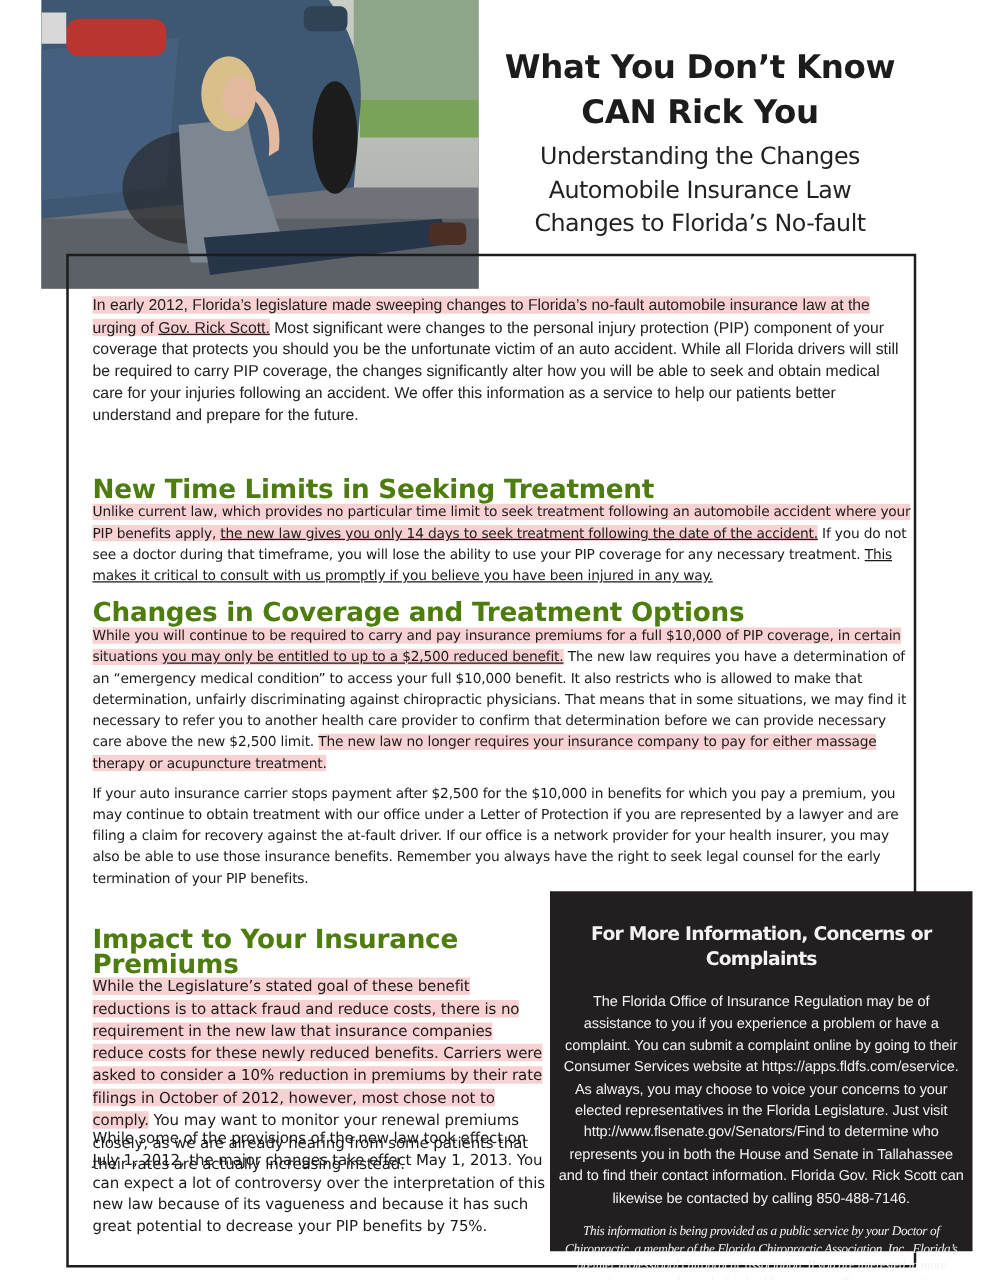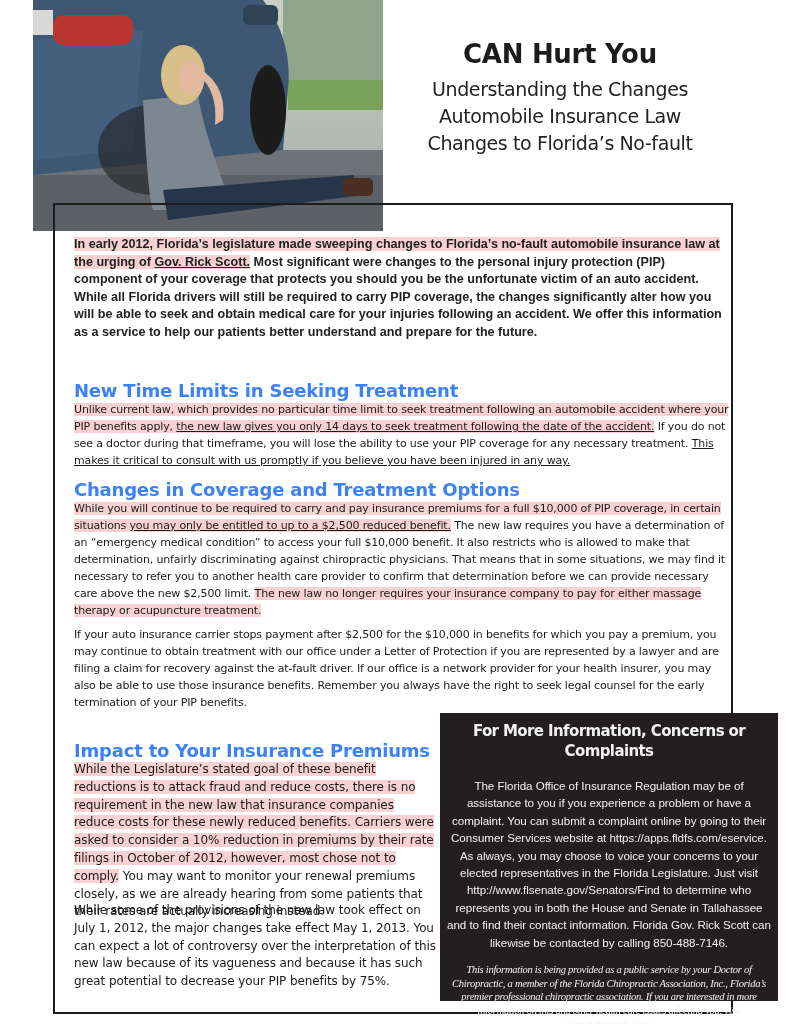--- a/index.html
+++ b/index.html
@@ -3,28 +3,28 @@
 <meta charset="utf-8">
 <style>
   html, body { margin:0; padding:0; background:#ffffff; }
   body { width:792px; height:1024px; position:relative; overflow:hidden; font-family:"DejaVu Sans", sans-serif; color:#1a1a1a; }
   .photo { position:absolute; left:33px; top:0; width:350px; height:231px; overflow:hidden; background:#8a929a; }
   .frame { position:absolute; left:53px; top:203px; width:680px; height:811px; border:2px solid #1c1c1c; box-sizing:border-box; }
   .title-block { position:absolute; left:395px; top:36px; width:330px; text-align:center; }
   .title { font-family:"DejaVu Sans", sans-serif; font-weight:bold; font-size:26px; line-height:36px; letter-spacing:-0.3px; color:#1c1c1c; }
   .subtitle { font-family:"DejaVu Sans", sans-serif; font-weight:normal; font-size:19px; line-height:27px; color:#222; margin-top:4px; letter-spacing:-0.4px; }
   .content { position:absolute; left:74px; top:236px; width:652px; font-family:"Liberation Sans", sans-serif; font-size:12.3px; line-height:17.6px; color:#222; }
-  .intro { font-weight:bold; font-size:12.6px; line-height:17.6px; }
+  .intro { font-weight:normal; font-size:12.6px; line-height:17.6px; }
   .hl { background:#f8d2d3; }
   .ul { text-decoration:underline; }
-  h2 { font-family:"DejaVu Sans", sans-serif; font-size:18px; font-weight:bold; margin:0; line-height:20px; color:#3b82f6; letter-spacing:-0.2px; }
+  h2 { font-family:"DejaVu Sans", sans-serif; font-size:21px; font-weight:bold; margin:0; line-height:20px; color:#4d7c0f; letter-spacing:-0.2px; }
   .sec p { margin:0; font-size:11px; line-height:17px; letter-spacing:-0.15px; }
   .sec { position:absolute; left:74px; }
   .sec.narrow p { font-size:12px; line-height:17.8px; letter-spacing:-0.1px; }
-  .box { position:absolute; left:440px; top:713px; width:338px; height:288px; background:#231f20; color:#f2f2f2; text-align:center; box-sizing:border-box; padding:8px 6px 0 6px; }
+  .box { position:absolute; left:440px; top:713px; width:338px; height:288px; background:#231f20; color:#f2f2f2; text-align:center; box-sizing:border-box; padding:24px 6px 0 6px; }
   .box-title { font-family:"DejaVu Sans", sans-serif; font-weight:bold; font-size:15px; letter-spacing:-0.6px; line-height:20px; }
   .box-body { font-family:"Liberation Sans", sans-serif; font-size:11.6px; line-height:17.4px; margin-top:16px; letter-spacing:-0.05px;text-align:center; }
   .box-foot { font-family:"Liberation Serif", serif; font-style:italic; font-size:10.6px; line-height:13.6px; margin-top:12px; letter-spacing:-0.3px; }
 </style>
 </head>
 <body>
 
 <div class="photo">
   <svg width="350" height="231" viewBox="0 0 350 231">
     <defs>
@@ -48,21 +48,22 @@
     <path d="M110 100 Q115 200 120 210 L200 210 Q170 130 165 95 Z" fill="#7c8791"></path>
     <path d="M130 190 L320 175 L330 195 L135 220 Z" fill="#27354a"></path>
     <ellipse cx="150" cy="75" rx="22" ry="30" fill="#d9c08a"></ellipse>
     <ellipse cx="158" cy="78" rx="13" ry="17" fill="#e3b9a0"></ellipse>
     <path d="M155 62 Q195 80 190 120 L182 125 Q185 90 165 75 Z" fill="#e3b9a0"></path>
     <rect x="310" y="178" width="30" height="18" rx="5" fill="#4b2f25"></rect>
   </svg>
 </div>
 
 <div class="title-block">
-  <div class="title">CAN Hurt You</div>
+  <div class="title">What You Don’t Know</div>
+  <div class="title">CAN Rick You</div>
   <div class="subtitle">
     <div>Understanding the Changes</div>
     <div>Automobile Insurance Law</div>
     <div>Changes to Florida’s No-fault</div>
   </div>
 </div>
 
 <div class="frame"></div>
 
 <div class="content">

